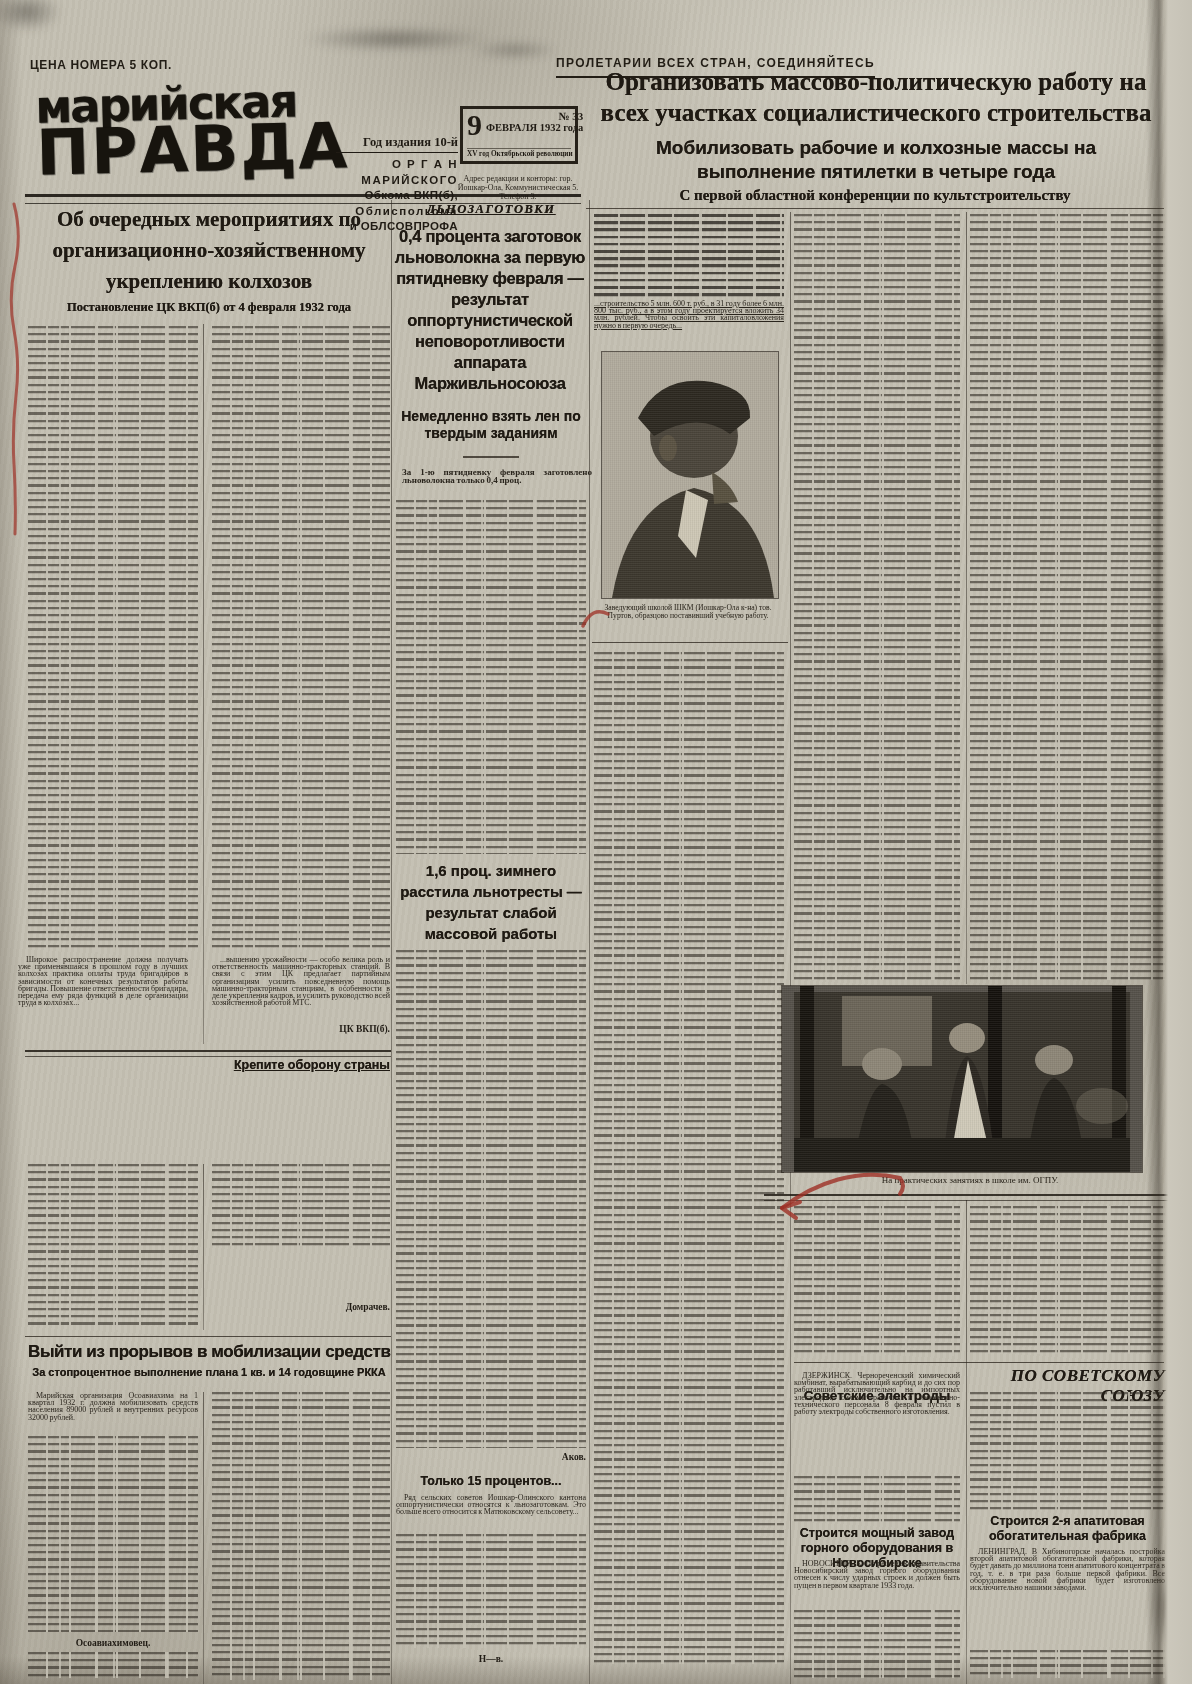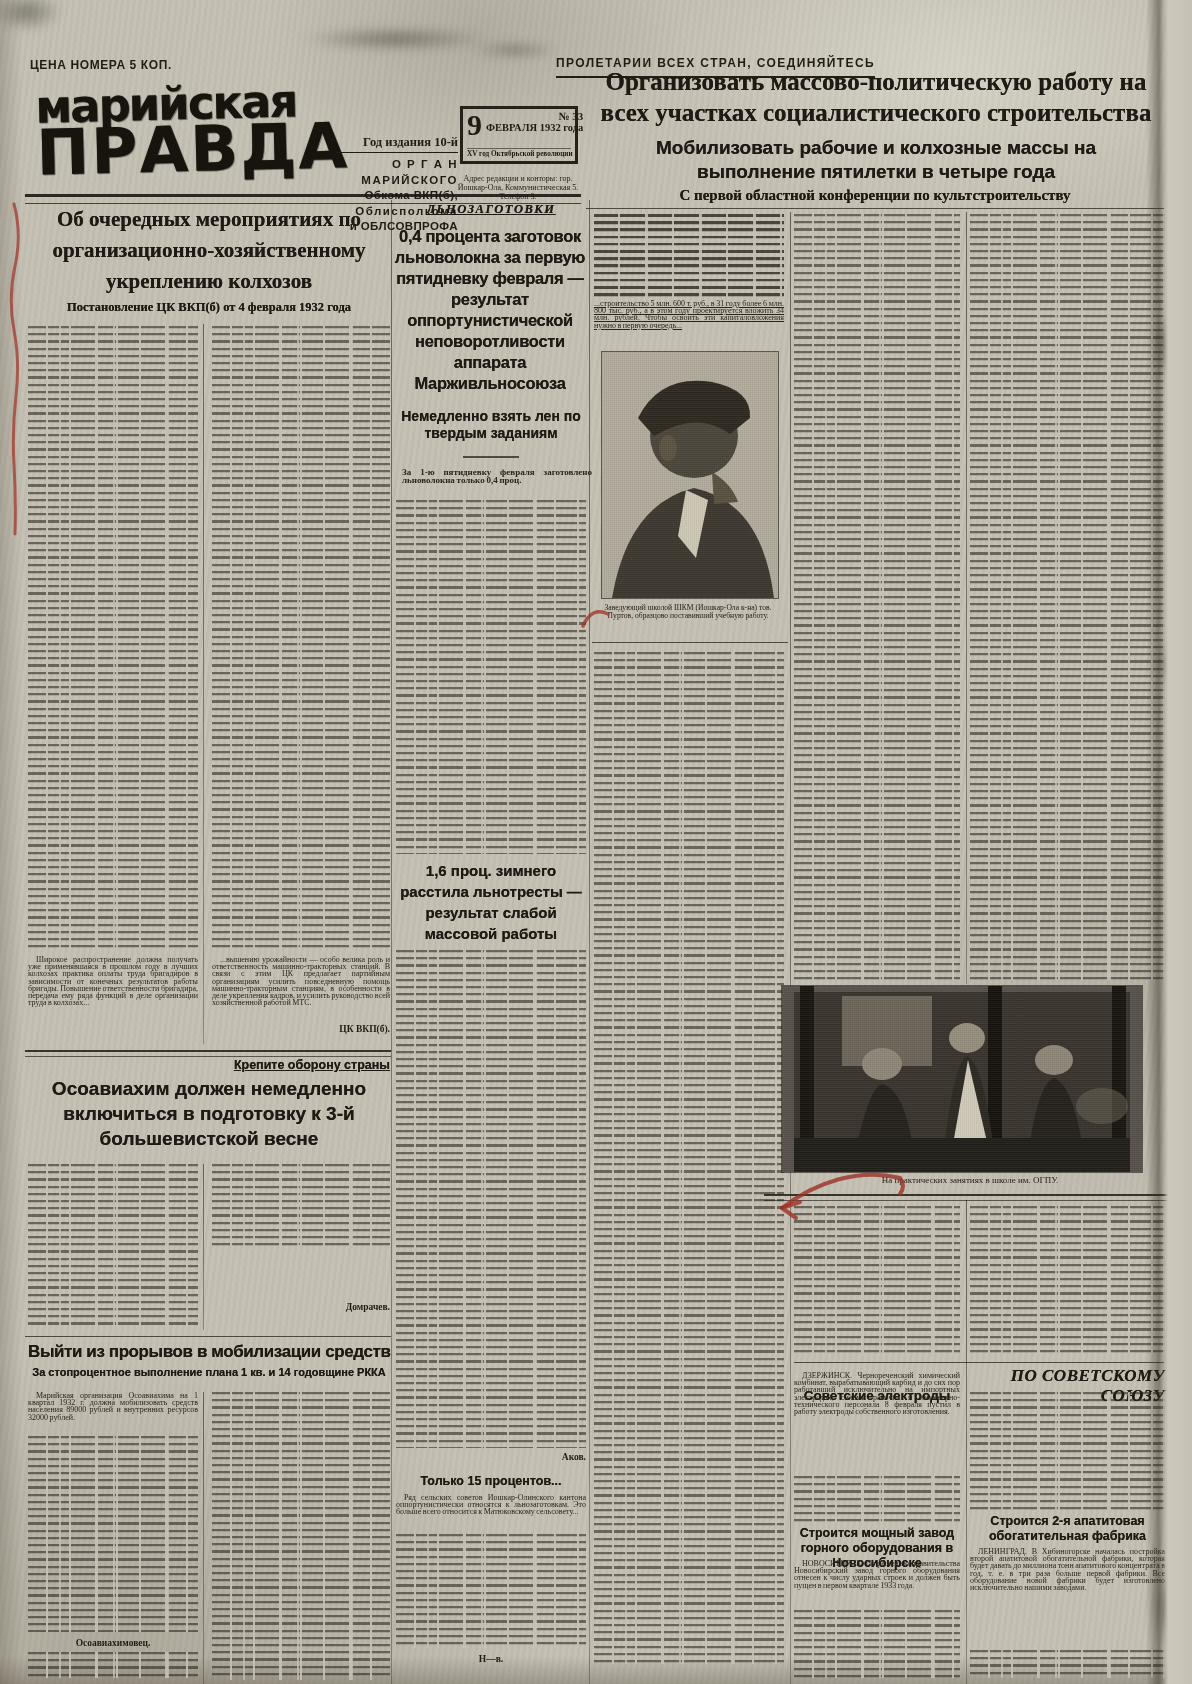--- a/index.html
+++ b/index.html
@@ -113,28 +113,27 @@
   <div class="vrule" style="left:790px;top:212px;height:1472px;"></div>
   <div class="vrule" style="left:966px;top:212px;height:772px;"></div>
   <div class="vrule" style="left:966px;top:1200px;height:484px;"></div>
   <div class="vrule" style="left:203px;top:324px;height:720px;"></div>
   <div class="vrule" style="left:203px;top:1164px;height:166px;"></div>
   <div class="vrule" style="left:203px;top:1392px;height:292px;"></div>
 
   <div class="hl serif" style="left:28px;top:204px;width:362px;font-size:21px;line-height:31px;">Об очередных мероприятиях по организационно-хозяйственному укреплению колхозов</div>
   <div class="hl serif" style="left:28px;top:300px;width:362px;font-size:12.5px;line-height:15px;">Постановление ЦК ВКП(б) от 4 февраля 1932 года</div>
   <div class="greek" style="left:28px;top:326px;width:170px;height:626px;"></div>
-  <div class="p" style="left:28px;top:956px;width:170px;height:88px;font-family:Liberation Serif, serif;">Широкое распространение должна получать уже применявшаяся в прошлом году в лучших колхозах практика оплаты труда бригадиров в зависимости от конечных результатов работы бригады. Повышение ответственности бригадира, передача ему ряда функций в деле организации труда в колхозах...</div>
+  <div class="p" style="left:18px;top:956px;width:170px;height:88px;font-family:Liberation Serif, serif;">Широкое распространение должна получать уже применявшаяся в прошлом году в лучших колхозах практика оплаты труда бригадиров в зависимости от конечных результатов работы бригады. Повышение ответственности бригадира, передача ему ряда функций в деле организации труда в колхозах...</div>
   <div class="greek" style="left:212px;top:326px;width:178px;height:626px;"></div>
   <div class="p" style="left:212px;top:956px;width:178px;height:62px;">...вышению урожайности — особо велика роль и ответственность машинно-тракторных станций. В связи с этим ЦК предлагает партийным организациям усилить повседневную помощь машинно-тракторным станциям, в особенности в деле укрепления кадров, и усилить руководство всей хозяйственной работой МТС.</div>
   <div class="sig" style="left:212px;top:1024px;width:178px;">ЦК ВКП(б).</div>
   <div class="hrule double" style="left:25px;top:1050px;width:366px;"></div>
 
   <div class="hl sans" style="left:150px;top:1058px;width:240px;font-size:12.5px;line-height:14px;text-align:right;text-decoration:underline;">Крепите оборону страны</div>
-  <div class="hl sans" style="left:28px;top:1076px;width:362px;font-size:19px;line-height:25px;">Осоавиахим должен немедленно включиться в подготовку к 3-й большевистской весне</div>
   <div class="greek" style="left:28px;top:1164px;width:170px;height:166px;"></div>
   <div class="greek" style="left:212px;top:1164px;width:178px;height:82px;"></div>
   <div class="sig" style="left:212px;top:1302px;width:178px;">Домрачев.</div>
   <div class="hrule" style="left:25px;top:1336px;width:366px;"></div>
 
   <div class="hl sans" style="left:28px;top:1342px;width:362px;font-size:17px;line-height:20px;white-space:nowrap;letter-spacing:-.4px;">Выйти из прорывов в мобилизации средств</div>
   <div class="hl sans" style="left:28px;top:1366px;width:362px;font-size:11px;line-height:13px;white-space:nowrap;">За стопроцентное выполнение плана 1 кв. и 14 годовщине РККА</div>
   <div class="p" style="left:28px;top:1392px;width:170px;height:40px;">Марийская организация Осоавиахима на 1 квартал 1932 г. должна мобилизовать средств населения 89000 рублей и внутренних ресурсов 32000 рублей.</div>
   <div class="greek" style="left:28px;top:1436px;width:170px;height:196px;"></div>
   <div class="sig" style="left:28px;top:1638px;width:170px;text-align:center;">Осоавиахимовец.</div>

